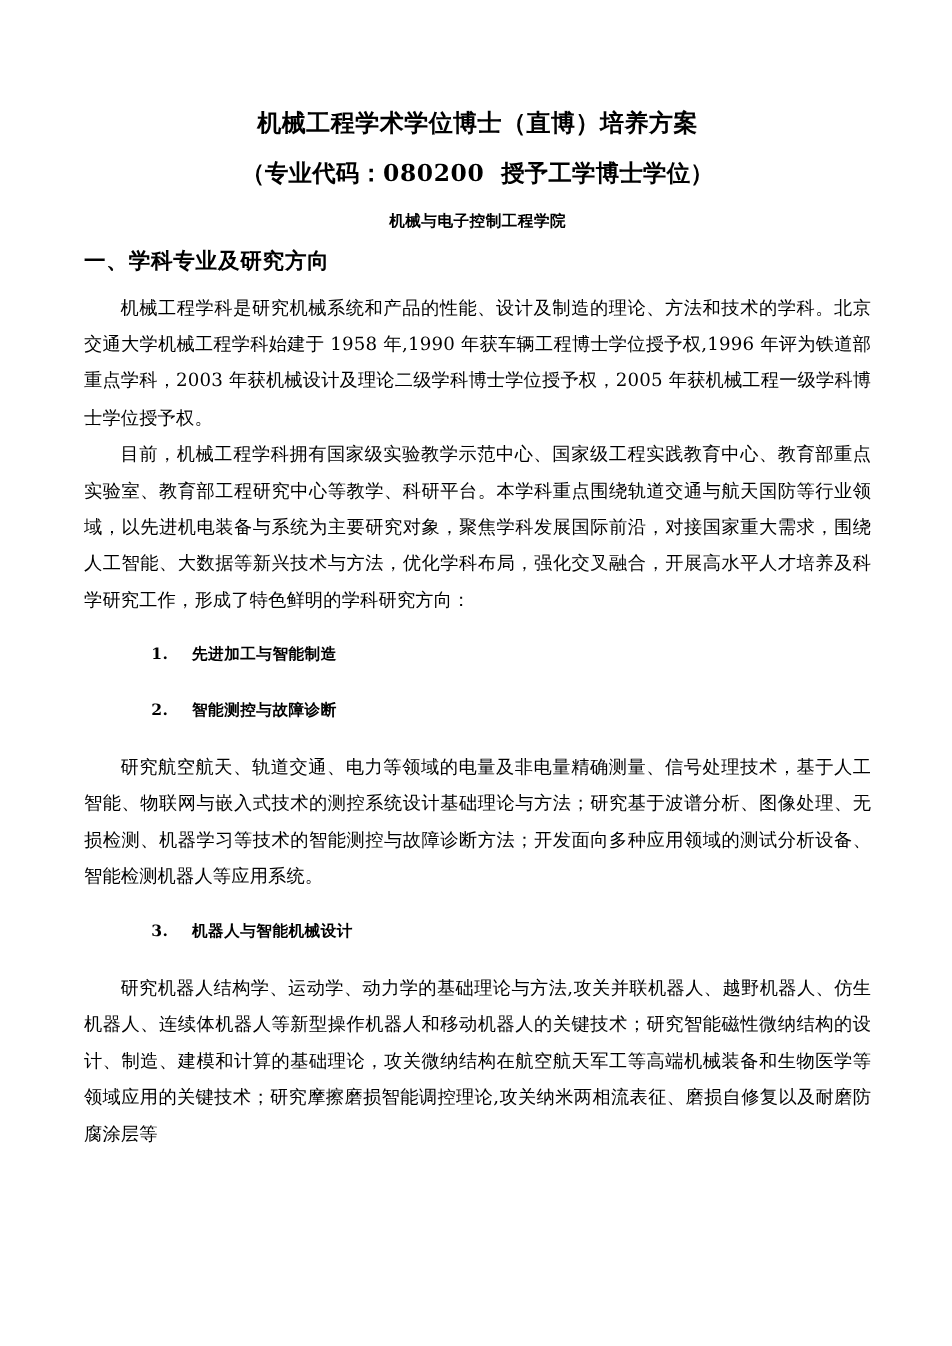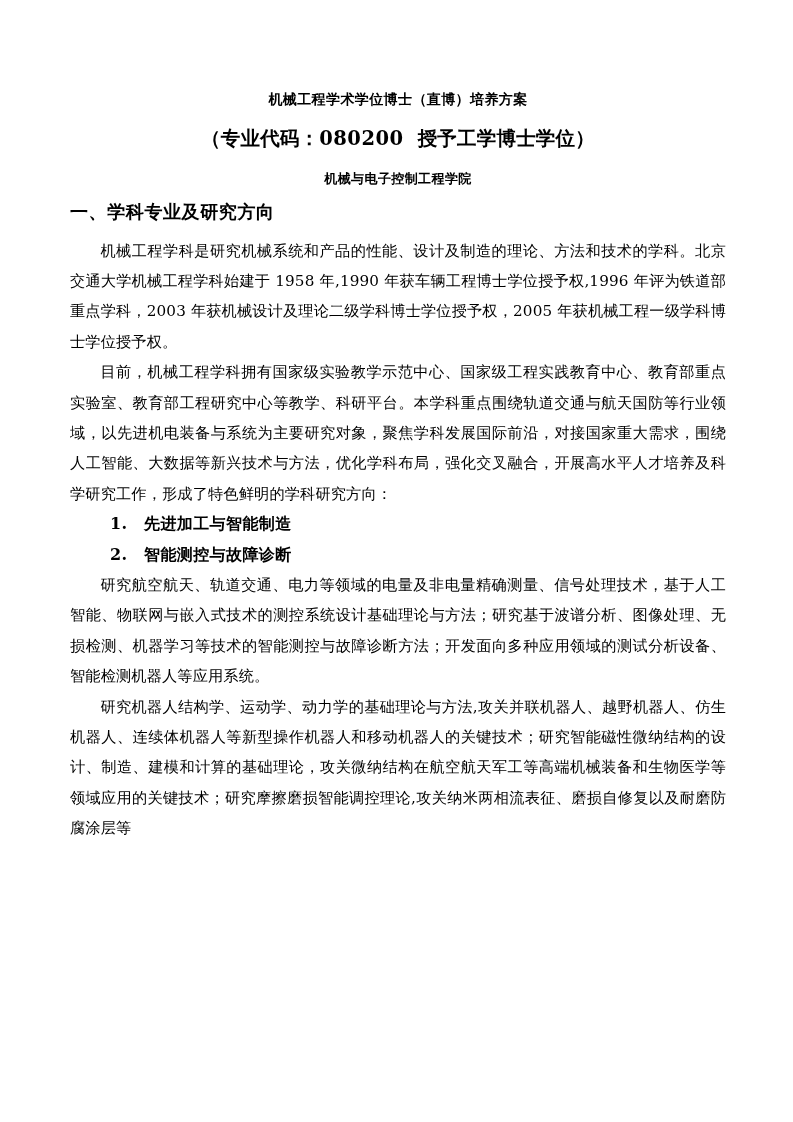--- a/index.html
+++ b/index.html
@@ -37,21 +37,21 @@
   .doc-title-block {
     padding-top: 92px;
   }
   .doc-title-line {
     text-align: center;
     font-weight: bold;
     color: #000;
     line-height: 1.0;
   }
   .doc-title-line.l1 {
-    font-size: 14px;
+    font-size: 20px;
     letter-spacing: 0.4px;
     margin-bottom: 23px;
   }
   .doc-title-line.l2 {
     font-size: 19.5px;
     letter-spacing: 0.2px;
     margin-bottom: 23px;
   }
   .doc-title-line.l3 {
     font-size: 13px;
@@ -83,24 +83,24 @@
     line-height: 30.4px;
     text-align: justify;
     text-justify: inter-ideograph;
     text-indent: 2em;
     margin: 0;
     letter-spacing: 0.15px;
   }
 
   
   .dir-heading {
-    font-size: 16px;
+    font-size: 13px;
     font-weight: bold;
     line-height: 30.4px;
-    margin: 0;
+    margin: 16px;
     padding-left: 40px;
     letter-spacing: 0.4px;
   }
   .dir-heading .dir-index {
     display: inline-block;
     width: 34px;
     font-weight: bold;
   }
 
   .dir-body {
@@ -129,16 +129,17 @@
 
     <p class="para">机械工程学科是研究机械系统和产品的性能、设计及制造的理论、方法和技术的学科。北京交通大学机械工程学科始建于 1958 年,1990 年获车辆工程博士学位授予权,1996 年评为铁道部重点学科，2003 年获机械设计及理论二级学科博士学位授予权，2005 年获机械工程一级学科博士学位授予权。</p>
 
     <p class="para">目前，机械工程学科拥有国家级实验教学示范中心、国家级工程实践教育中心、教育部重点实验室、教育部工程研究中心等教学、科研平台。本学科重点围绕轨道交通与航天国防等行业领域，以先进机电装备与系统为主要研究对象，聚焦学科发展国际前沿，对接国家重大需求，围绕人工智能、大数据等新兴技术与方法，优化学科布局，强化交叉融合，开展高水平人才培养及科学研究工作，形成了特色鲜明的学科研究方向：</p>
 
     <div class="dir-heading"><span class="dir-index">1.</span><span>先进加工与智能制造</span></div>
 
     <div class="dir-heading"><span class="dir-index">2.</span><span>智能测控与故障诊断</span></div>
     <p class="dir-body">研究航空航天、轨道交通、电力等领域的电量及非电量精确测量、信号处理技术，基于人工智能、物联网与嵌入式技术的测控系统设计基础理论与方法；研究基于波谱分析、图像处理、无损检测、机器学习等技术的智能测控与故障诊断方法；开发面向多种应用领域的测试分析设备、智能检测机器人等应用系统。</p>
 
+    <div class="dir-heading"><span class="dir-index">3.</span><span>机器人与智能机械设计</span></div>
     <p class="dir-body">研究机器人结构学、运动学、动力学的基础理论与方法,攻关并联机器人、越野机器人、仿生机器人、连续体机器人等新型操作机器人和移动机器人的关键技术；研究智能磁性微纳结构的设计、制造、建模和计算的基础理论，攻关微纳结构在航空航天军工等高端机械装备和生物医学等领域应用的关键技术；研究摩擦磨损智能调控理论,攻关纳米两相流表征、磨损自修复以及耐磨防腐涂层等</p>
 
   </div>
 </div>
 
 </body></html>

